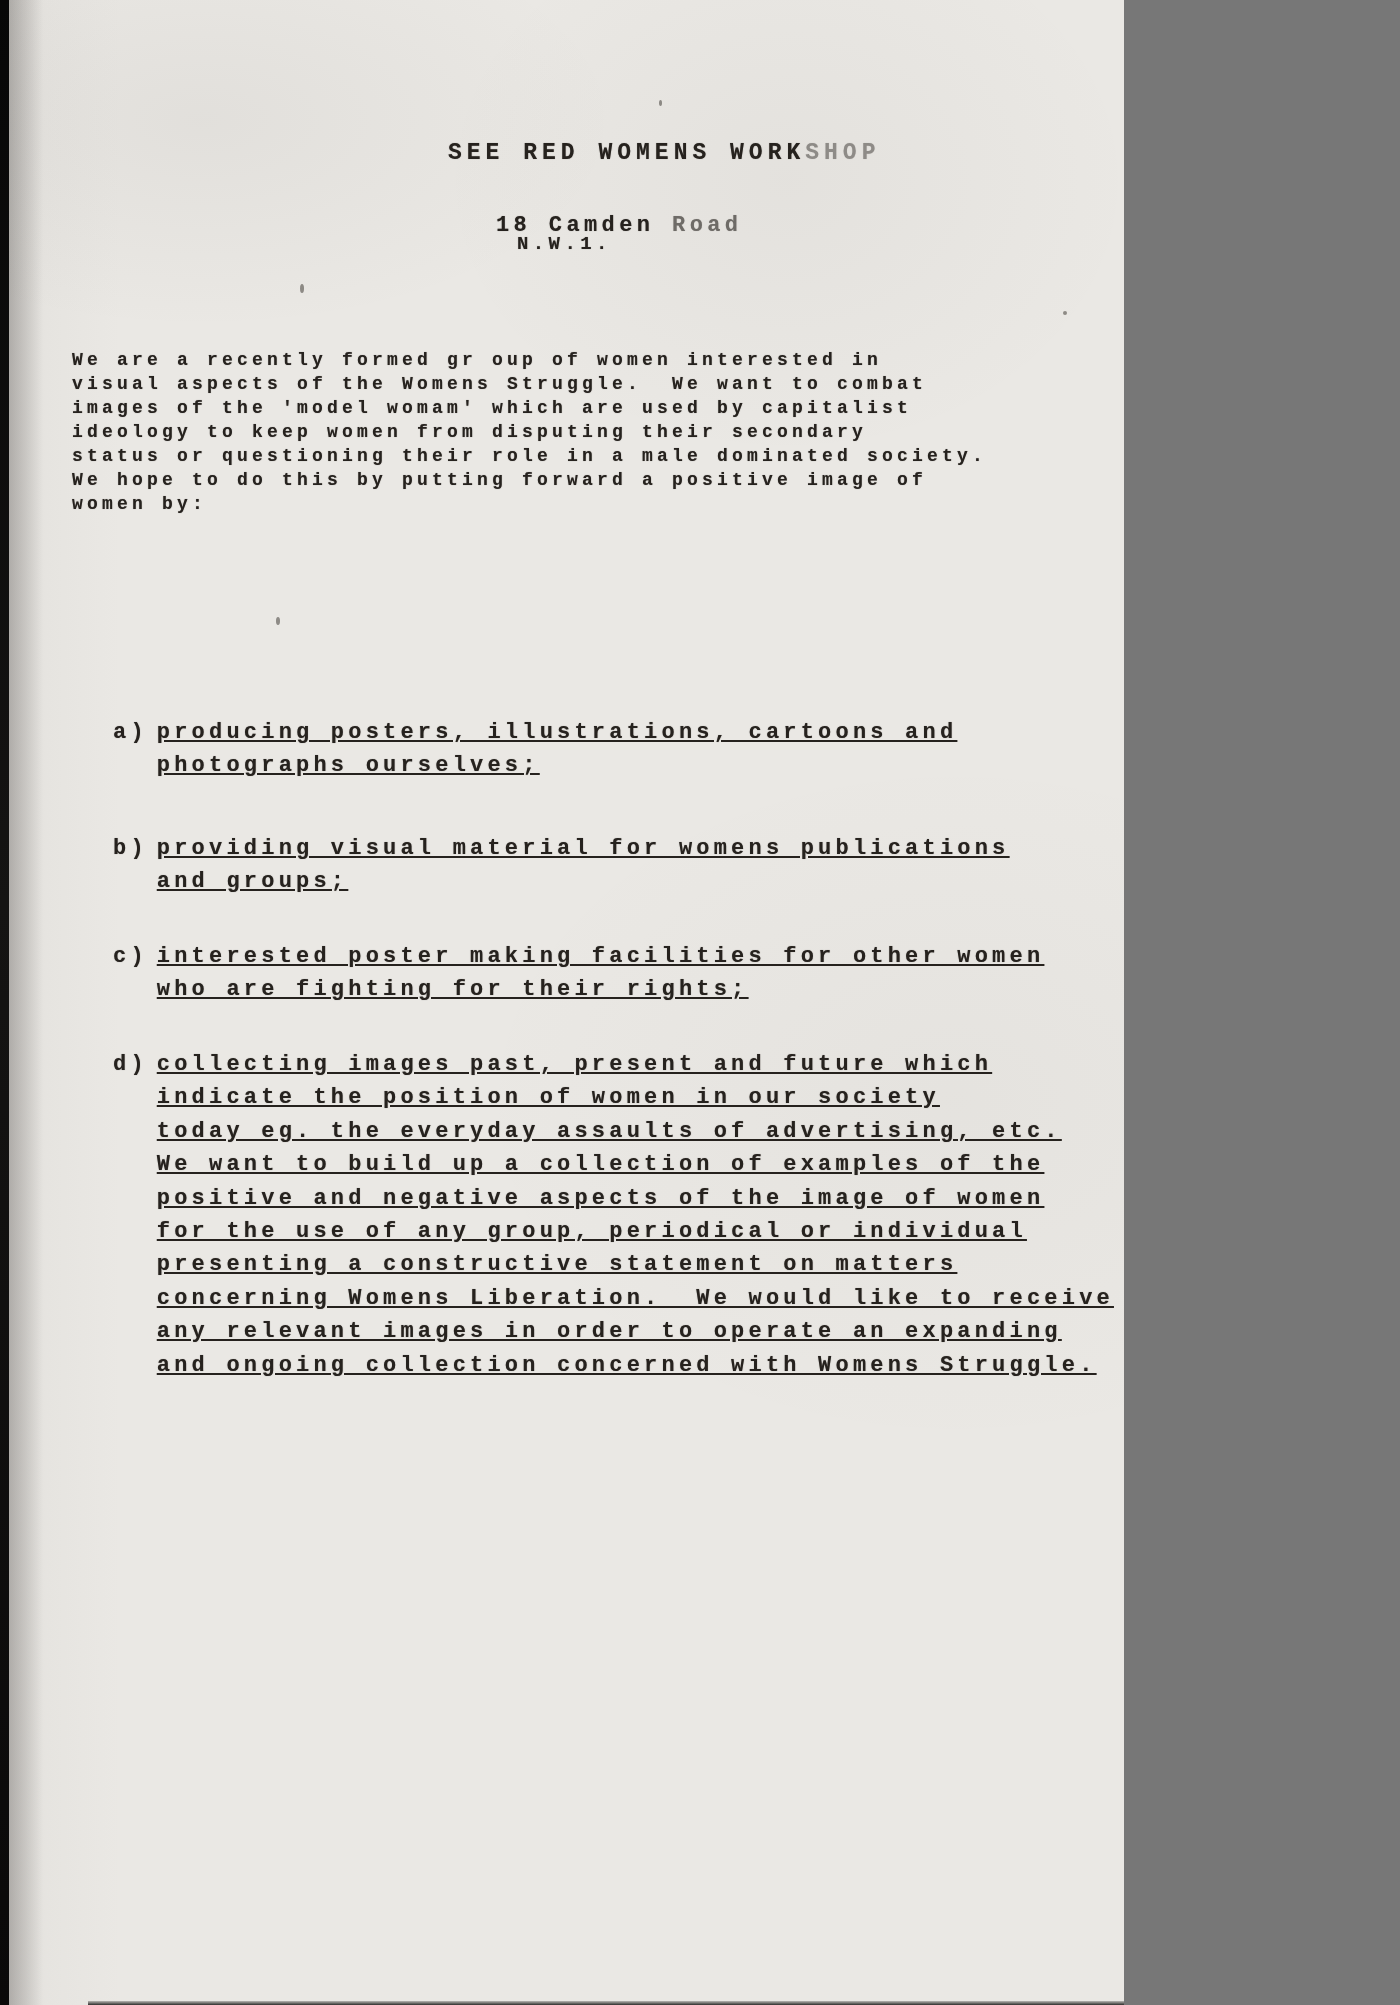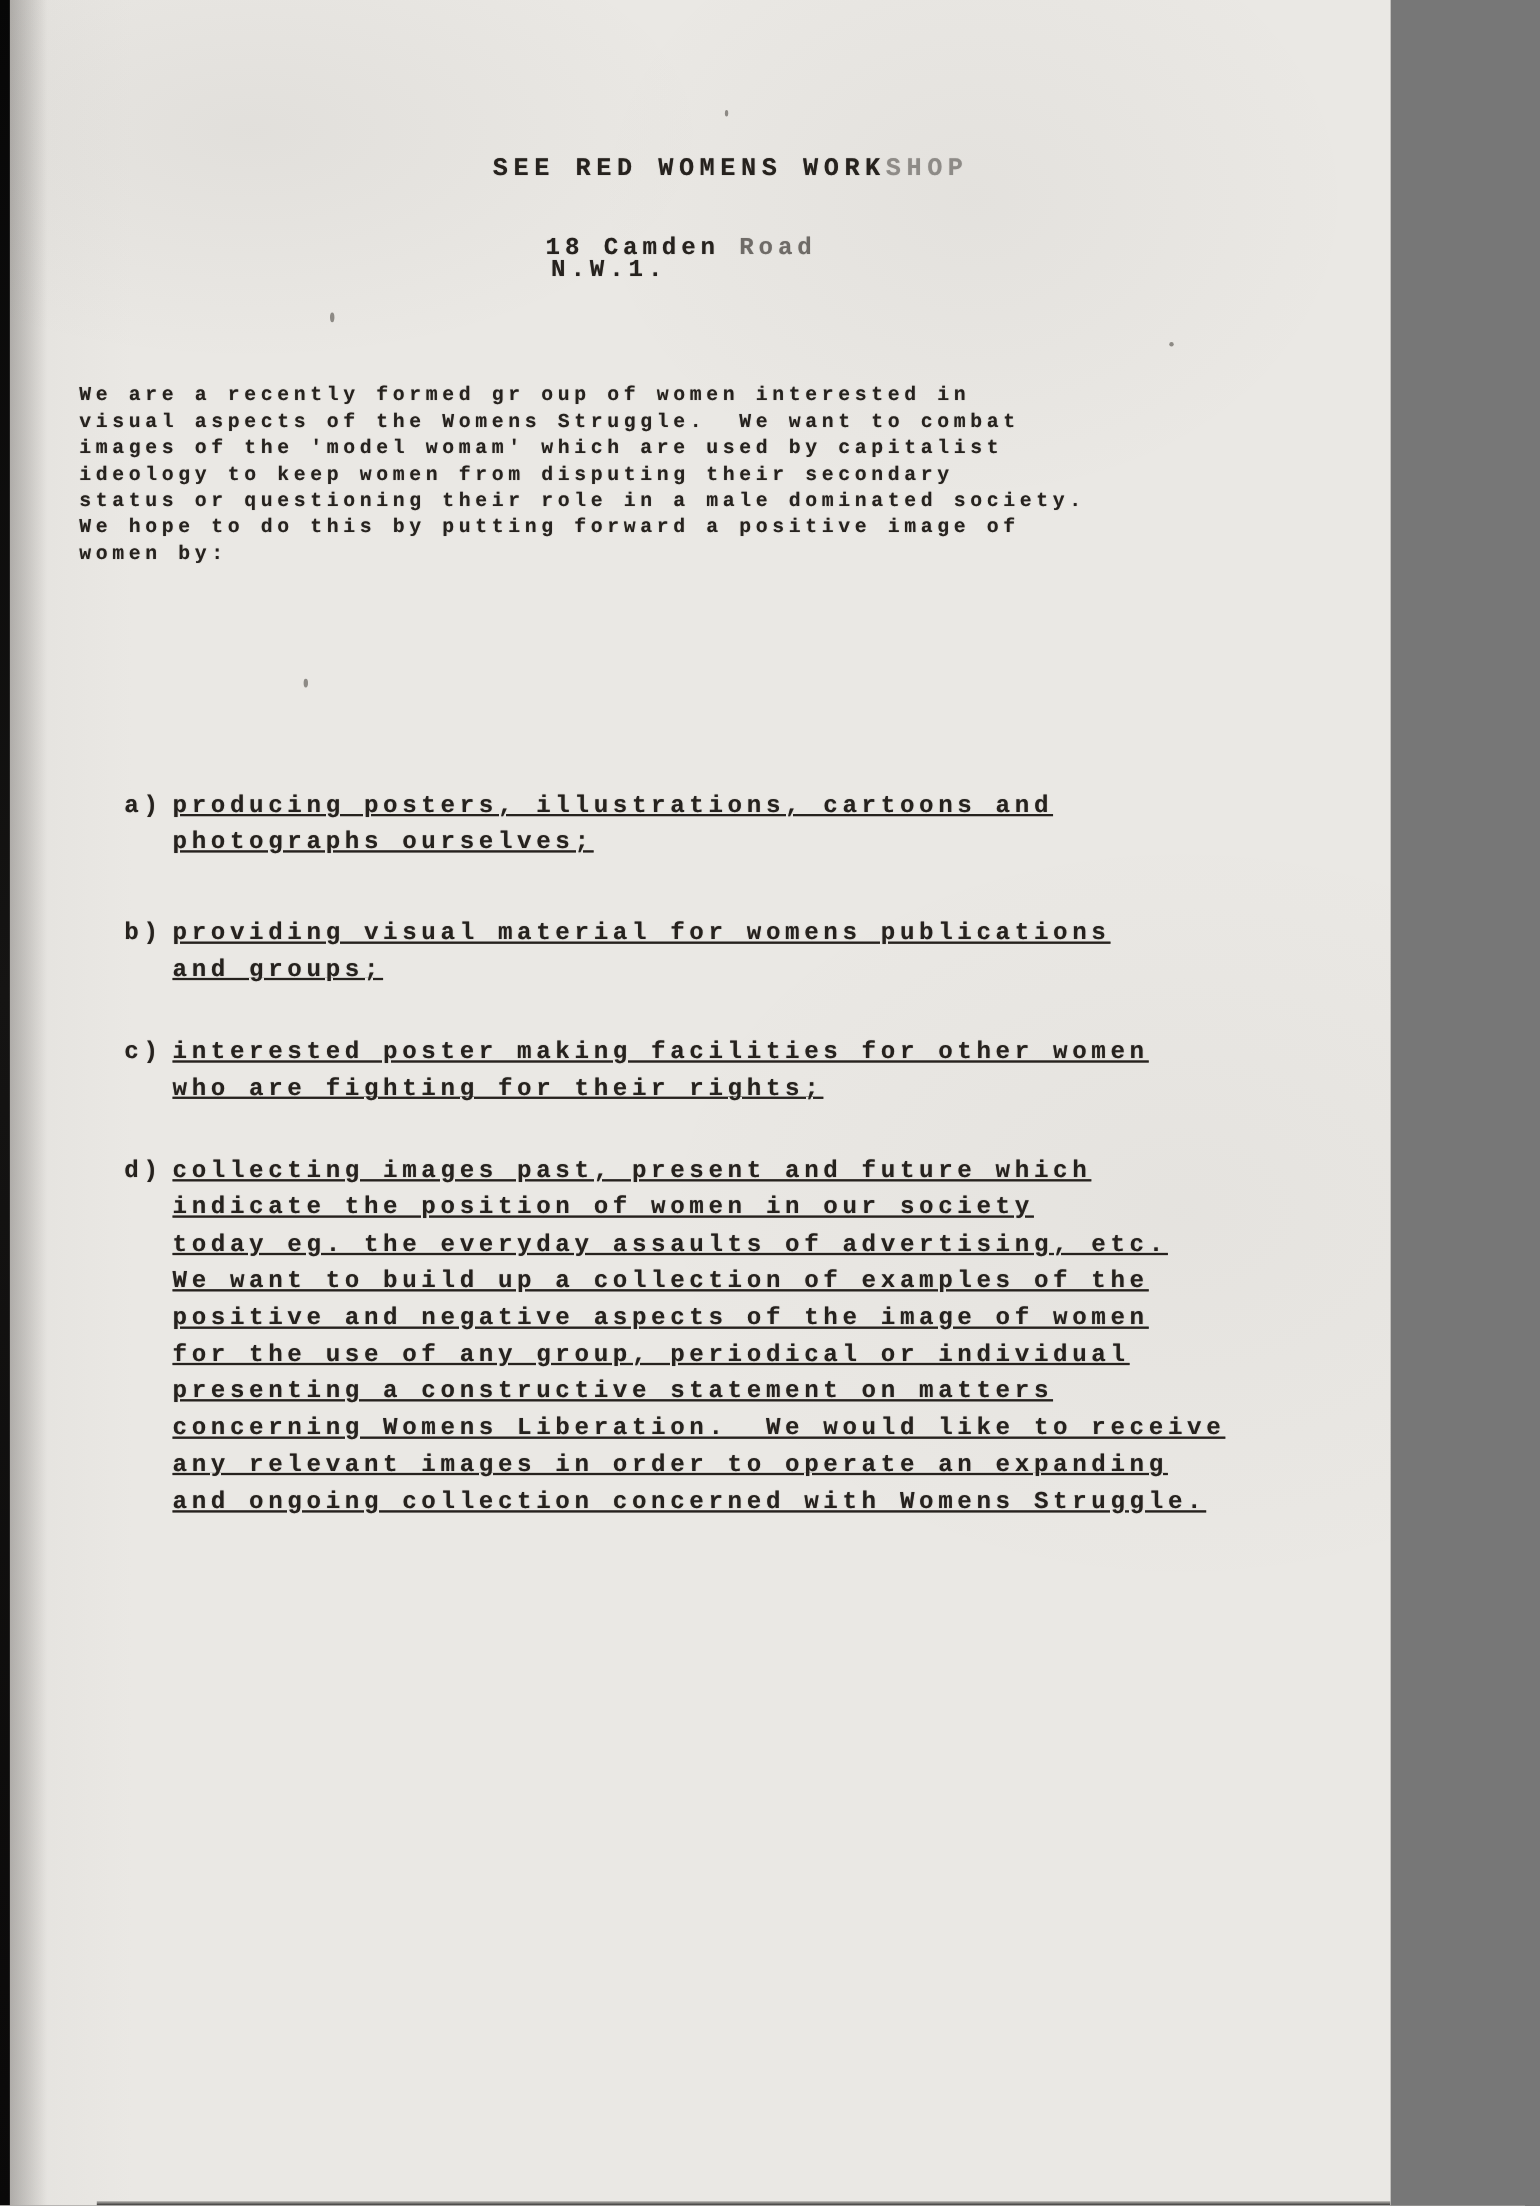--- a/index.html
+++ b/index.html
@@ -2,21 +2,21 @@
 <html><head>
 <meta charset="utf-8">
 <style>
   html, body {
     margin: 0;
     padding: 0;
     background: #777;
   }
   .page {
     position: relative;
-    width: 1264px;
+    width: 1124px;
     height: 2005px;
     overflow: hidden;
     background:
       radial-gradient(ellipse 600px 300px at 18% 6%, rgba(70,65,60,0.05), transparent 70%),
       radial-gradient(ellipse 500px 400px at 70% 9%, rgba(70,65,60,0.04), transparent 70%),
       radial-gradient(ellipse 700px 500px at 85% 55%, rgba(70,65,60,0.03), transparent 70%),
       linear-gradient(90deg, #d8d5d1 0px, #e6e4e0 45px, #eae8e4 120px),
       #eae8e4;
     font-family: "Liberation Mono", "DejaVu Sans Mono", monospace;
     color: #26221e;
@@ -50,22 +50,22 @@
     font-size: 23px;
     letter-spacing: 5px;
   }
   .addr1 {
     top: 199px; left: 496px;
     font-size: 22px;
     letter-spacing: 4.4px;
     margin-top: 14px;
   }
   .addr2 {
-    top: 233px; left: 501px;
-    font-size: 22px;
+    top: 233px; left: 517px;
+    font-size: 19px;
     letter-spacing: 4.4px;
   }
   .faded { opacity: 0.45; }
   .dim   { opacity: 0.62; }
   .intro {
     top: 348px; left: 72px;
     font-size: 18px;
     letter-spacing: 4.2px;
     line-height: 24px;
   }

